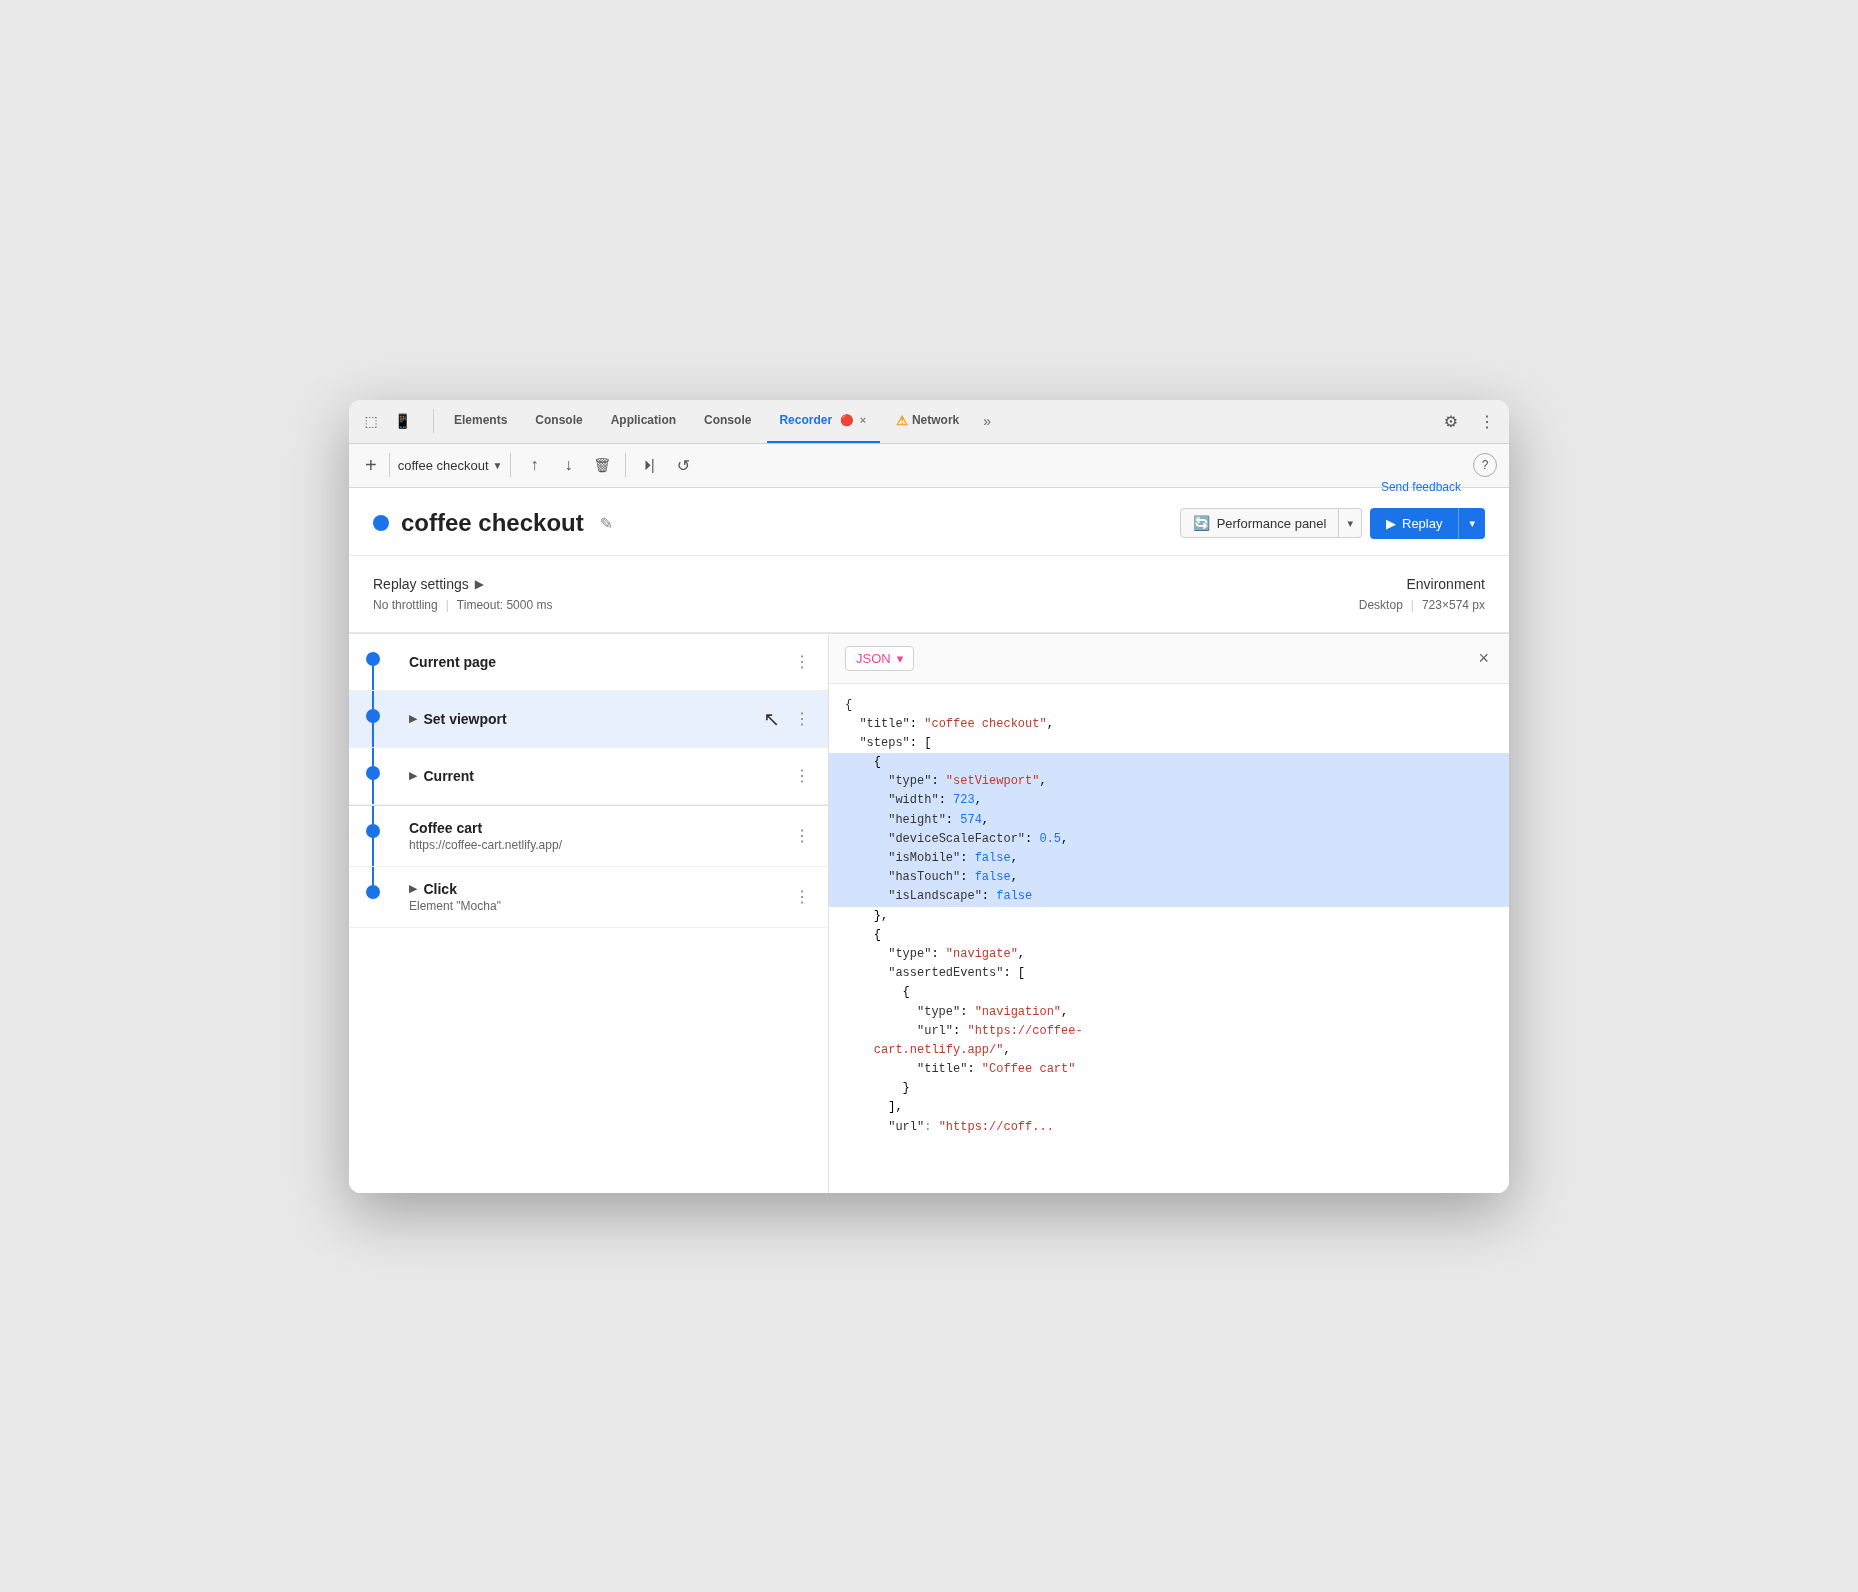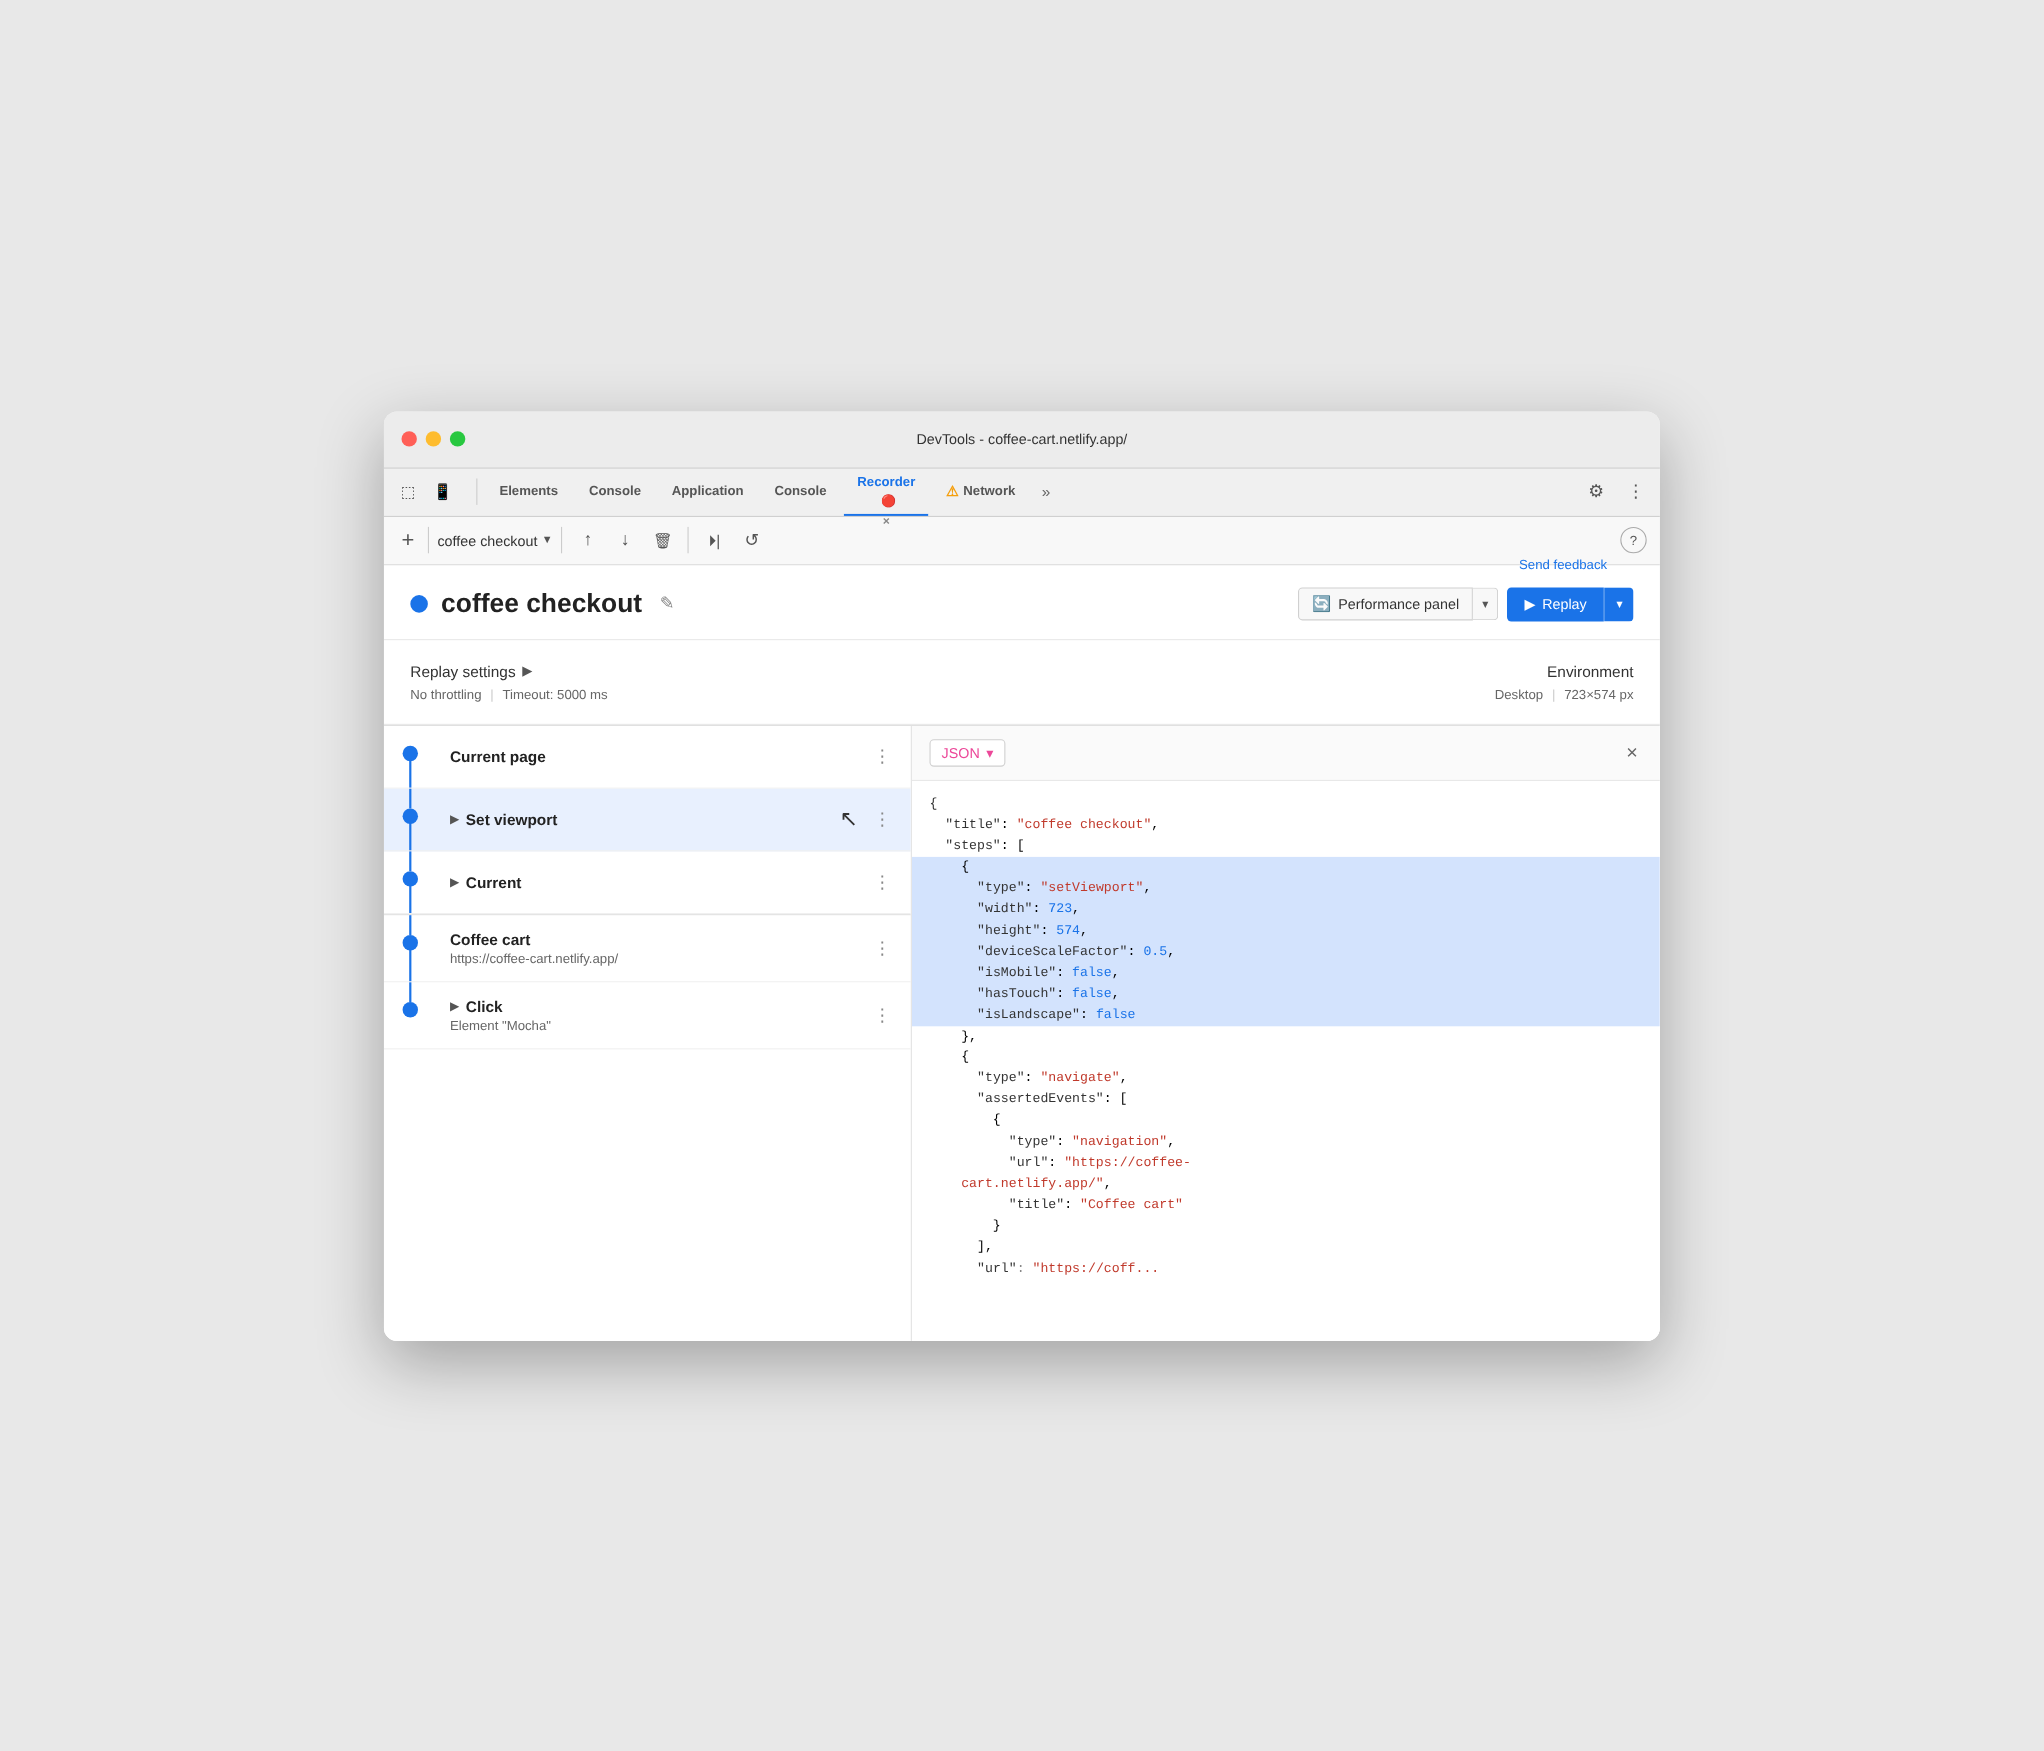--- a/index.html
+++ b/index.html
@@ -89,21 +89,20 @@
       border-bottom: 2px solid transparent;
       height: 44px;
       display: flex;
       align-items: center;
       font-weight: bold;
     }
     .tab.active {
       color: #1a73e8;
       border-bottom: 2px solid #1a73e8;
       background: transparent;
-      flex-direction: column;
     }
     .tab-recorder {
       display: flex;
       align-items: center;
       gap: 4px;
     }
     .recorder-close {
       font-size: 11px;
       color: #888;
       cursor: pointer;
@@ -529,28 +528,20 @@
       font-size: 16px;
       cursor: pointer;
       border-radius: 4px;
     }
   </style>
 </head>
 <body>
 
 <div class="window">
 
-  <div class="titlebar">
-    <div class="traffic-lights">
-      <div class="traffic-light tl-close"></div>
-      <div class="traffic-light tl-min"></div>
-      <div class="traffic-light tl-max"></div>
-    </div>
-    <span class="titlebar-text">DevTools - coffee-cart.netlify.app/</span>
-  </div>
 
   <div class="devtools-tabs">
     <div class="tab-icons">
       <button class="tab-icon-btn">⬚</button>
       <button class="tab-icon-btn">📱</button>
     </div>
     <div class="tabs-divider"></div>
     <div class="tab">
       <span>Elements</span>
     </div>

